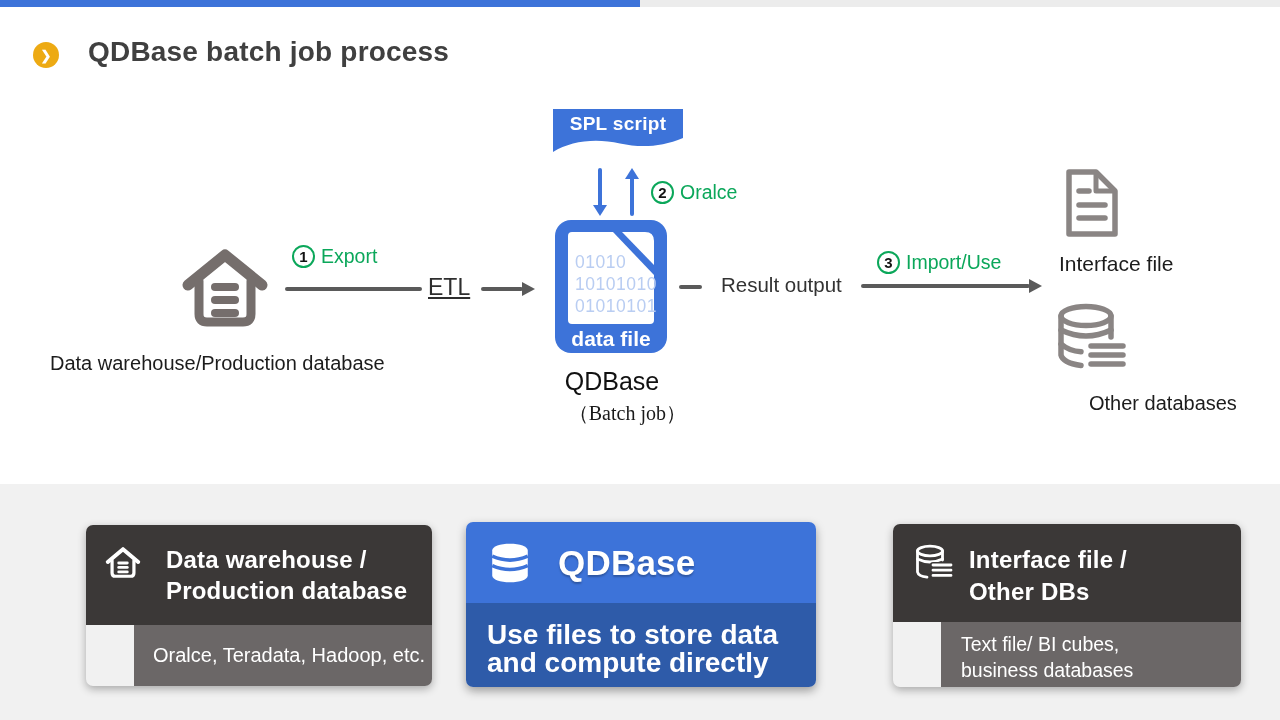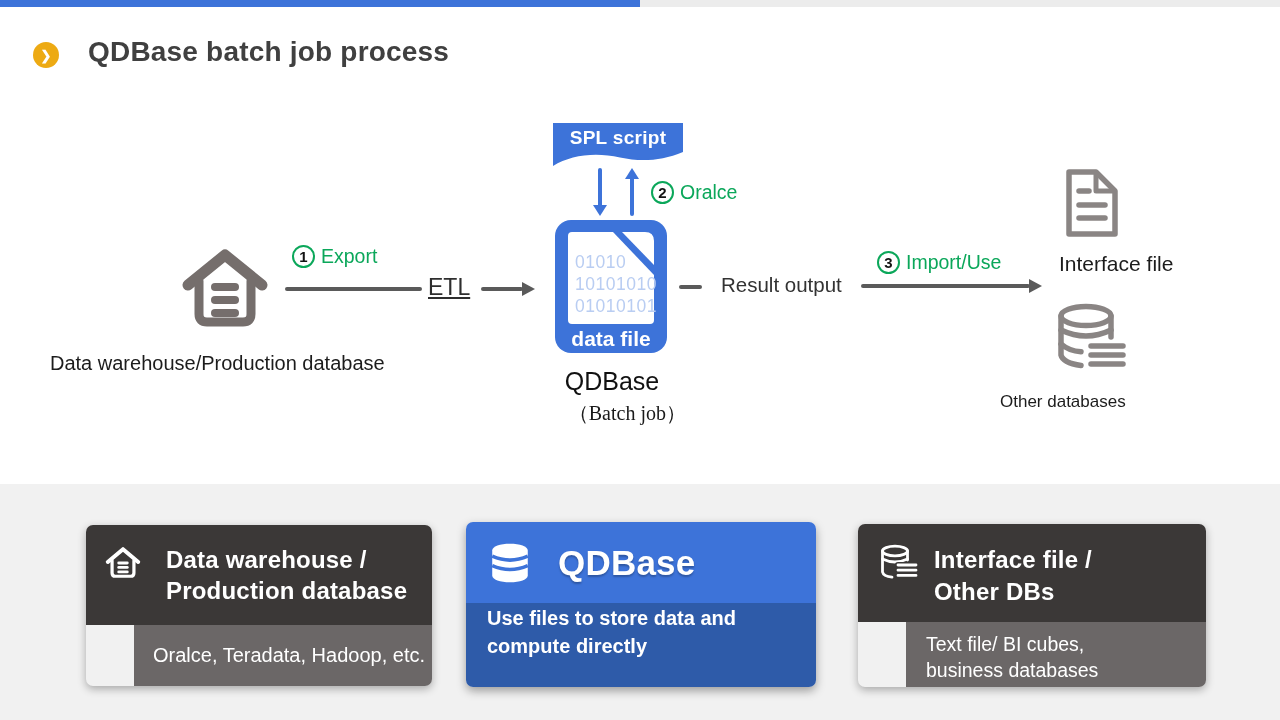--- a/index.html
+++ b/index.html
@@ -34,21 +34,21 @@
   
   .varrow{position:absolute;width:14px;}
   .varrow .shaft{position:absolute;left:5px;width:4px;background:#3d73d9;border-radius:2px;}
   .varrow .head{position:absolute;left:0;width:0;height:0;border-left:7px solid transparent;border-right:7px solid transparent;}
   .varrow.down .head{bottom:0;border-top:11px solid #3d73d9;}
   .varrow.down .shaft{top:0;bottom:9px;}
   .varrow.up .head{top:0;border-bottom:11px solid #3d73d9;}
   .varrow.up .shaft{top:9px;bottom:0;}
 
   
-  .ribbon{position:absolute;left:553px;top:123px;width:130px;height:44px;}
+  .ribbon{position:absolute;left:553px;top:109px;width:130px;height:44px;}
   .ribbon svg{position:absolute;left:0;top:0;}
   .ribbon-text{position:absolute;left:0;top:4px;width:100%;text-align:center;color:#fff;
                font-size:19px;font-weight:700;letter-spacing:.3px;}
 
   
   .bottom{position:absolute;left:0;top:484px;width:1280px;height:236px;background:#f1f1f1;}
   .card{position:absolute;border-radius:7px;overflow:hidden;box-shadow:0 3px 8px rgba(0,0,0,.30);}
   .card-header{display:flex;align-items:flex-start;}
   .card-dark .card-header{background:#3b3837;}
   .card-dark .card-sub{background:#6b6767;margin-left:48px;}
@@ -154,21 +154,21 @@
 
   <svg class="abs" style="left:1053px;top:300px;" width="76" height="76" viewBox="0 0 76 76">
     <ellipse cx="33" cy="16" rx="25" ry="9.5" stroke="#8a8584" stroke-width="5.5" fill="none"></ellipse>
     <path d="M8 16 V55 Q10 63 28 65.5" stroke="#8a8584" stroke-width="5.5" fill="none" stroke-linecap="round"></path>
     <path d="M58 16 V37" stroke="#8a8584" stroke-width="5.5" fill="none" stroke-linecap="round"></path>
     <path d="M8 30 Q33 42 58 30" stroke="#8a8584" stroke-width="5.5" fill="none" stroke-linecap="round"></path>
     <path d="M8 44 Q16 51 28 51.8" stroke="#8a8584" stroke-width="5.5" fill="none" stroke-linecap="round"></path>
     <path d="M38 46 H70 M38 55 H70 M38 64 H70" stroke="#ffffff" stroke-width="12" stroke-linecap="round"></path>
     <path d="M38 46 H70 M38 55 H70 M38 64 H70" stroke="#8a8584" stroke-width="5.5" stroke-linecap="round"></path>
   </svg>
-  <div class="dlabel" style="left:1000px;top:392px;font-size:17px;">Other databases</div>
+  <div class="dlabel" style="left:1089px;top:392px;font-size:20px;">Other databases</div>
 
   <div class="bottom">
 
     <div class="card card-dark" style="left:86px;top:41px;width:346px;height:161px;">
       <div class="card-header" style="height:100px;padding:18px 0 0 18px;box-sizing:border-box;gap:6px;">
         <svg class="cicon" width="38" height="38" viewBox="0 0 40 40">
           <path d="M4 20 L20 6.5 L36 20" stroke="#fff" stroke-width="4.2" fill="none" stroke-linecap="round" stroke-linejoin="round"></path>
           <path d="M8.5 18.5 V31.5 Q8.5 35 12 35 H28 Q31.5 35 31.5 31.5 V18.5" stroke="#fff" stroke-width="3.4" fill="none" stroke-linecap="round"></path>
           <rect x="14" y="19.5" width="12" height="3" rx="1.5" fill="#fff"></rect>
           <rect x="14" y="24.2" width="12" height="3" rx="1.5" fill="#fff"></rect>
@@ -186,24 +186,24 @@
       <div class="card-header" style="height:81px;padding-left:21px;box-sizing:border-box;">
         <svg class="cicon" width="46" height="42" viewBox="0 0 44 40">
           <path d="M5 8 C5 4.1 12.6 1.5 22 1.5 C31.4 1.5 39 4.1 39 8 V32 C39 35.9 31.4 38.5 22 38.5 C12.6 38.5 5 35.9 5 32 Z" fill="#ffffff"></path>
           <path d="M5 13.5 Q22 21 39 13.5" stroke="#3d73d9" stroke-width="3.4" fill="none"></path>
           <path d="M5 22.5 Q22 30 39 22.5" stroke="#3d73d9" stroke-width="3.4" fill="none"></path>
         </svg>
         <div class="card-title" style="margin-left:25px;">
           <span>QDBase</span>
         </div>
       </div>
-      <div class="card-sub" style="height:84px;box-sizing:border-box;padding:1px 24px 0 21px;font-size:20px;font-weight:700;line-height:28px;">Use files to store data and compute directly</div>
+      <div class="card-sub" style="height:84px;box-sizing:border-box;padding:18px 24px 0 21px;font-size:28px;font-weight:700;line-height:28px;">Use files to store data and compute directly</div>
     </div>
 
-    <div class="card card-dark" style="left:858px;top:40px;width:348px;height:163px;">
+    <div class="card card-dark" style="left:893px;top:40px;width:348px;height:163px;">
       <div class="card-header" style="height:98px;padding:20px 0 0 20px;box-sizing:border-box;">
         <svg class="cicon" width="42" height="38" viewBox="0 0 42 38">
           <ellipse cx="17" cy="7" rx="12.5" ry="4.8" stroke="#fff" stroke-width="2.8" fill="none"></ellipse>
           <path d="M4.5 7 V28 Q5.5 32.5 14 33.2" stroke="#fff" stroke-width="2.8" fill="none" stroke-linecap="round"></path>
           <path d="M29.5 7 V16" stroke="#fff" stroke-width="2.8" fill="none" stroke-linecap="round"></path>
           <path d="M4.5 15 Q17 21 29.5 15" stroke="#fff" stroke-width="2.8" fill="none" stroke-linecap="round"></path>
           <path d="M20 21 H38 M20 26.2 H38 M20 31.4 H38" stroke="#3b3837" stroke-width="6" stroke-linecap="round"></path>
           <path d="M20 21 H38 M20 26.2 H38 M20 31.4 H38" stroke="#ffffff" stroke-width="2.8" stroke-linecap="round"></path>
         </svg>
         <div class="card-title" style="margin-left:14px;margin-top:0;line-height:32px;">

